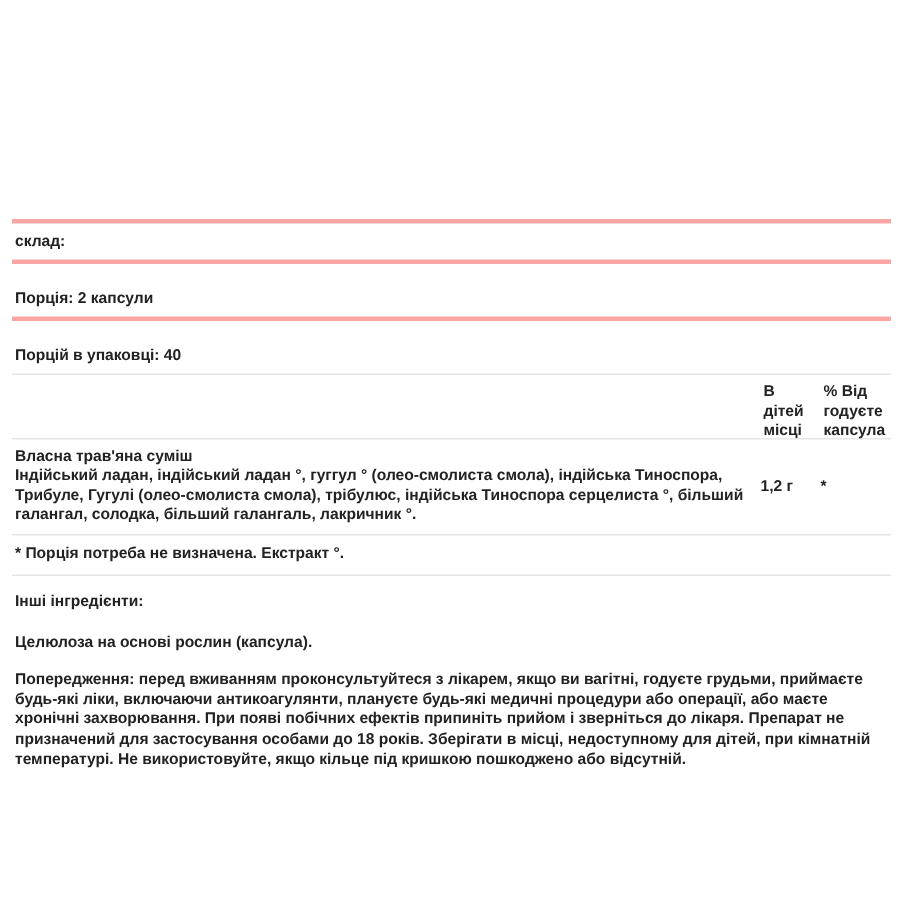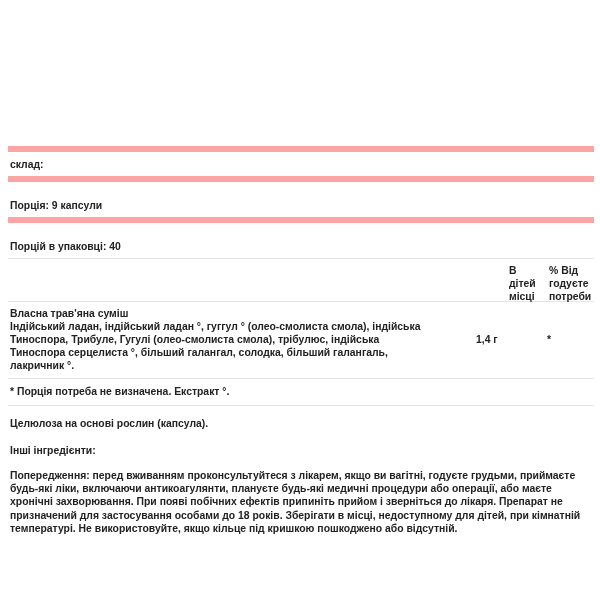--- a/index.html
+++ b/index.html
@@ -17,41 +17,40 @@
       font-size: 10.4px;
       font-weight: bold;
     }
     .panel {
       position: absolute;
       left: 8px;
       top: 146px;
       width: 586px;
     }
     .row {
-      border-top: 6px solid #fca5a5;
+      border-top: 3px solid #fca5a5;
       padding: 17px 2px 5px 2px;
       line-height: 13px;
     }
     .row.first { padding-top: 6px; }
     .table-head {
       display: flex;
       border-top: 1px solid #e6e6e6;
       height: 43px;
       padding-top: 5px;
       box-sizing: border-box;
     }
     .table-head .spacer { flex: 1; }
     .col-amount { width: 38px; line-height: 13px; }
     .col-dv { width: 45px; line-height: 13px; padding-left: 2px; }
     .table-row {
       display: flex;
       border-top: 1px solid #e6e6e6;
       padding: 5px 2px 6px 2px;
       line-height: 13px;
-      gap: 31px;
     }
     .table-row .desc { flex: 1; padding-right: 8px; }
     .table-row .amount {
       width: 38px;
       display: flex;
       align-items: center;
     }
     .table-row .dv {
       width: 45px;
       display: flex;
@@ -72,45 +71,45 @@
     .warning {
       padding: 9px 2px 0 2px;
       line-height: 13.2px;
     }
   </style>
 </head>
 <body>
 
 <div class="panel">
   <div class="row first">склад:</div>
-  <div class="row">Порція: 9 капсули</div>
+  <div class="row">Порція: 2 капсули</div>
   <div class="row">Порцій в упаковці: 40</div>
 
   <div class="table-head">
     <div class="spacer"></div>
     <div class="col-amount">
       <div>В</div>
       <div>дітей</div>
       <div>місці</div>
     </div>
     <div class="col-dv">
       <div>% Від</div>
       <div>годуєте</div>
-      <div>потреби</div>
+      <div>капсула</div>
     </div>
   </div>
 
   <div class="table-row">
     <div class="desc">
       <div>Власна трав'яна суміш</div>
       <div>Індійський ладан, індійський ладан °, гуггул ° (олео-смолиста смола), індійська Тиноспора, Трибуле, Гугулі (олео-смолиста смола), трібулюс, індійська Тиноспора серцелиста °, більший галангал, солодка, більший галангаль, лакричник °.</div>
     </div>
-    <div class="amount">1,4 г</div>
+    <div class="amount">1,2 г</div>
     <div class="dv">*</div>
   </div>
 
   <div class="footnote">* Порція потреба не визначена. Екстракт °.</div>
 
+  <div class="plain gap">Інші інгредієнти:</div>
   <div class="plain gap">Целюлоза на основі рослин (капсула).</div>
-  <div class="plain gap">Інші інгредієнти:</div>
 
   <div class="warning">Попередження: перед вживанням проконсультуйтеся з лікарем, якщо ви вагітні, годуєте грудьми, приймаєте будь-які ліки, включаючи антикоагулянти, плануєте будь-які медичні процедури або операції, або маєте хронічні захворювання. При появі побічних ефектів припиніть прийом і зверніться до лікаря. Препарат не призначений для застосування особами до 18 років. Зберігати в місці, недоступному для дітей, при кімнатній температурі. Не використовуйте, якщо кільце під кришкою пошкоджено або відсутній.</div>
 </div>
 
 </body></html>

